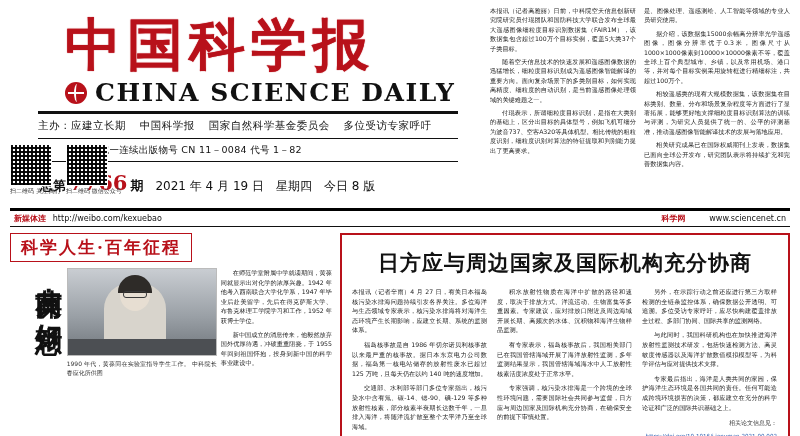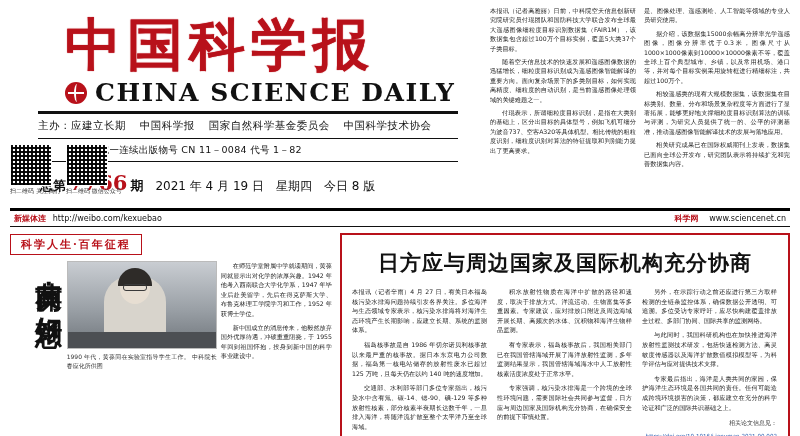--- a/index.html
+++ b/index.html
@@ -89,30 +89,30 @@
 
   
   .band {
     width:780px; margin-top:6px; border-top:3px solid #000000; border-bottom:1px solid #111;
     display:flex; align-items:center; justify-content:space-between;
     font-size:8px; padding:2px 4px; color:#111;
   }
   .band .left { color:#b8111a; font-weight:bold; }
   .band .left em { font-style:normal; color:#111; font-weight:normal; margin-left:4px; }
   .band .right { color:#b8111a; font-weight:bold; }
-  .band .right em { font-style:normal; color:#111; font-weight:normal; margin-left:8px; }
+  .band .right em { font-style:normal; color:#111; font-weight:normal; margin-left:21px; }
 
   
   .lower { display:flex; margin-top:6px; width:780px; height:220px; }
   .col-left { width:330px; position:relative; padding-right:8px; }
   .col-right { width:450px; border:2px solid #b8111a; padding:8px 10px; position:relative; }
 
   .section-tag {
     display:inline-block; border:1px solid #b8111a; color:#b8111a;
-    font-size:11px; font-weight:bold; padding:2px 10px; letter-spacing:2px;
+    font-size:17px; font-weight:bold; padding:2px 10px; letter-spacing:2px;
     font-family:"DejaVu Serif","Liberation Serif",serif;
   }
   .feature { display:flex; margin-top:6px; }
   .vtitle {
     width:58px; font-family:"DejaVu Serif","Liberation Serif",serif;
     font-weight:bold; font-size:27px; color:#111; line-height:31px;
     writing-mode:vertical-rl; text-orientation:upright; letter-spacing:2px;
     height:200px;
   }
   .fimg-wrap { width:150px; margin-left:2px; }
@@ -153,21 +153,21 @@
       <div class="cn-title">中国科学报</div>
       <div class="en-row">
         <span class="globe"></span>
         <span class="en-title">CHINA SCIENCE DAILY</span>
       </div>
       <div class="rule-thick"></div>
       <div class="sponsor">
         <span>主办：应建立长期</span>
         <span>中国科学报</span>
         <span>国家自然科学基金委员会</span>
-        <span>中国科学技术协会</span>
+        <span>多位受访专家呼吁</span>
       </div>
       <div class="rule-thin"></div>
       <div class="issn">国内统一连续出版物号 CN 11－0084    代号 1－82</div>
       <div class="rule-thin2"></div>
       <div class="issue-line">
         <span class="lbl">总第</span>
         <span class="issue-no">7766</span>
         <span class="lbl seg">期</span>
         <span class="seg">2021 年 4 月 19 日</span>
         <span class="seg">星期四</span>

